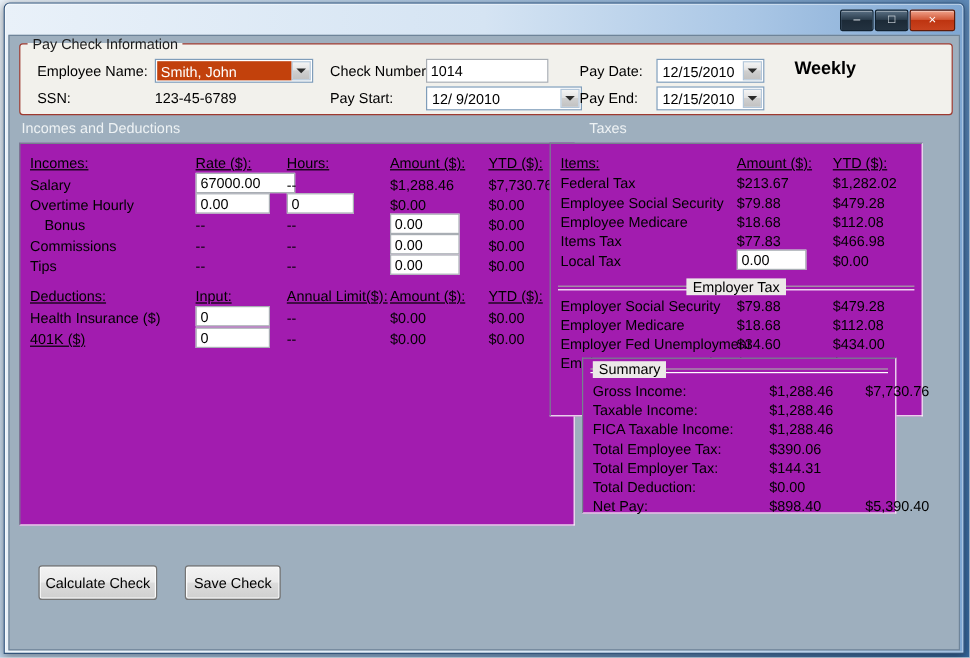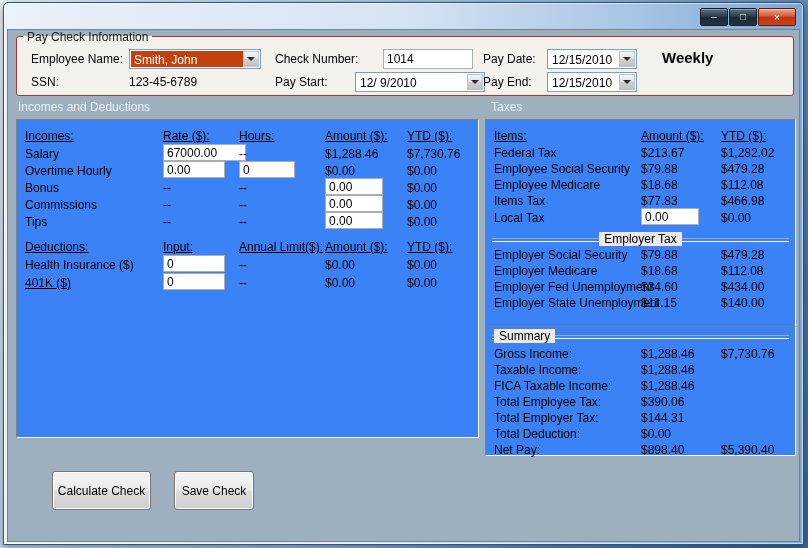--- a/index.html
+++ b/index.html
@@ -47,40 +47,40 @@
   .combo-text { position:absolute; left:1px; top:1px; bottom:1px; right:17px;
     padding:2px 2px 0 3px; overflow:hidden; white-space:nowrap; }
   .combo.selected .combo-text { background:#c2410c; color:#fff; }
   .combo-btn { position:absolute; top:1px; right:1px; bottom:1px; width:16px;
     background:linear-gradient(#F4F4F4,#E3E3E3 45%,#D0D0D0 50%,#C2C2C2);
     border:1px solid #B4C7DA; display:flex; align-items:center; justify-content:center; }
   .arr { width:0; height:0; border:4px solid transparent; border-top:4px solid #2B2B2B; margin-top:4px; }
 
   .section-label { position:absolute; color:rgba(244,247,249,.92); white-space:nowrap; }
 
-  .panel { position:absolute; background:#3b82f6; border:1px solid;
+  .panel { position:absolute; background:#a21caf; border:1px solid;
     border-color:#75828E #FBFBFB #FBFBFB #75828E; }
   .panel-left    { left:8px;   top:89px;  width:463px; height:319px; }
-  .panel-taxes   { left:477px; top:89px;  width:311px; height:228px; }
-  .panel-summary { left:477px; top:296px; width:311px; height:130px;text-decoration:underline; }
+  .panel-taxes   { left:450px; top:89px;  width:311px; height:228px; }
+  .panel-summary { left:477px; top:268px; width:262px; height:130px;text-decoration:underline; }
 
   .cell { position:absolute; white-space:nowrap; }
   .u { text-decoration:underline; }
 
   .legend-divider { position:absolute; left:6px; right:6px; height:13px; text-align:center; }
   .legend-divider::before { content:""; position:absolute; left:0; right:0; top:6px; height:2px;
     border-top:1px solid #A6A6A6; border-bottom:1px solid #FFF; }
   .legend-divider span { position:relative; background:#ECE9E8; padding:0 5px; }
   .legend-divider.left-align { text-align:left; }
   .legend-divider.left-align span { margin-left:2px; }
 
-  .btn { position:absolute; height:39px; font-family:"Liberation Sans",sans-serif; font-size:12px;
+  .btn { position:absolute; height:29px; font-family:"Liberation Sans",sans-serif; font-size:12px;
     color:#000; border:1px solid #757575; border-radius:3px; cursor:default;
     background:linear-gradient(#F3F3F3,#EBEBEB 48%,#DCDCDC 52%,#CFCFCF);
-    box-shadow:inset 0 0 0 1px #FBFBFB;margin-left:20px; }
+    box-shadow:inset 0 0 0 1px #FBFBFB; }
   .btn.default { border-color:#23557F; box-shadow:inset 0 0 0 1px #9ECBE8; }
 </style>
 </head>
 <body>
 
 <div class="desktop">
   <div class="window">
 
     <div class="win-controls">
       <div class="win-btn">
@@ -101,21 +101,21 @@
 
         <span class="lbl" style="left:14px;top:15px">Employee Name:</span>
         <div class="combo selected" style="left:112px;top:12px;width:132px">
           <span class="combo-text">Smith, John</span>
           <span class="combo-btn">
               <i class="arr"></i>
             </span>
         </div>
 
         <span class="lbl" style="left:258px;top:15px">Check Number:</span>
-        <input class="tb" style="left: 338px; top: 12px; width: 90px; height: 20px; margin-left: 28px;" value="1014">
+        <input class="tb" style="left: 338px; top: 12px; width: 102px; height: 20px;" value="1014">
 
         <span class="lbl" style="left:466px;top:15px">Pay Date:</span>
         <div class="combo" style="left:530px;top:12px;width:90px">
           <span class="combo-text">12/15/2010</span>
           <span class="combo-btn">
               <i class="arr"></i>
             </span>
         </div>
 
         <span class="lbl weekly" style="left:645px;top:12px">Weekly</span>
@@ -155,21 +155,21 @@
         <span class="cell" style="left:222px;top:27px">--</span>
         <span class="cell" style="left:308px;top:27px">$1,288.46</span>
         <span class="cell" style="left:390px;top:27px">$7,730.76</span>
 
         <span class="cell" style="left:8px;top:44px">Overtime Hourly</span>
         <input class="tb" style="left: 146px; top: 41px; width: 62px;" value="0.00">
         <input class="tb" style="left: 222px; top: 41px; width: 56px;" value="0">
         <span class="cell" style="left:308px;top:44px">$0.00</span>
         <span class="cell" style="left:390px;top:44px">$0.00</span>
 
-        <span class="cell" style="left:8px;top:61px">Bonus</span>
+        <span class="cell" style="left:20px;top:61px">Bonus</span>
         <span class="cell" style="left:146px;top:61px">--</span>
         <span class="cell" style="left:222px;top:61px">--</span>
         <input class="tb" style="left: 308px; top: 58px; width: 58px;" value="0.00">
         <span class="cell" style="left:390px;top:61px">$0.00</span>
 
         <span class="cell" style="left:8px;top:78px">Commissions</span>
         <span class="cell" style="left:146px;top:78px">--</span>
         <span class="cell" style="left:222px;top:78px">--</span>
         <input class="tb" style="left: 308px; top: 75px; width: 58px;" value="0.00">
         <span class="cell" style="left:390px;top:78px">$0.00</span>

